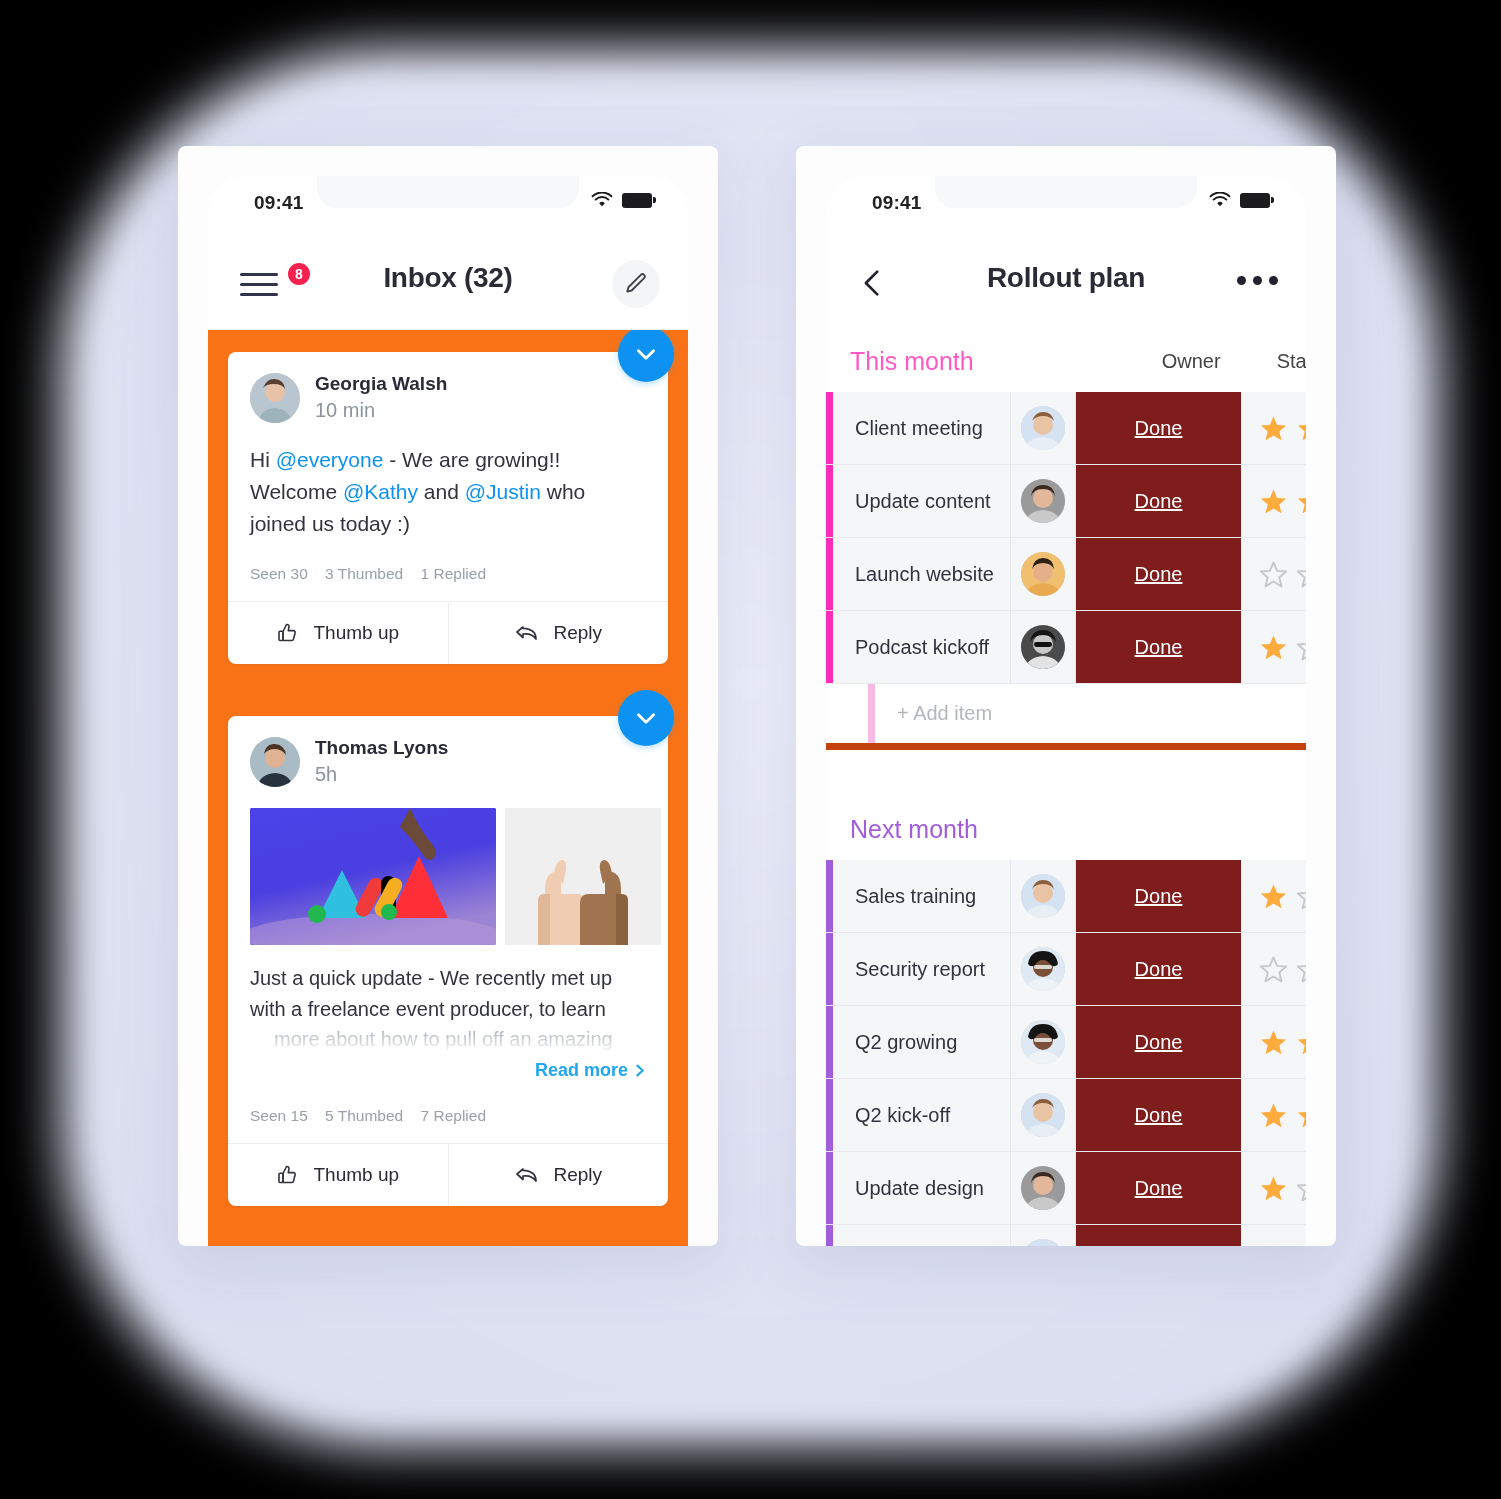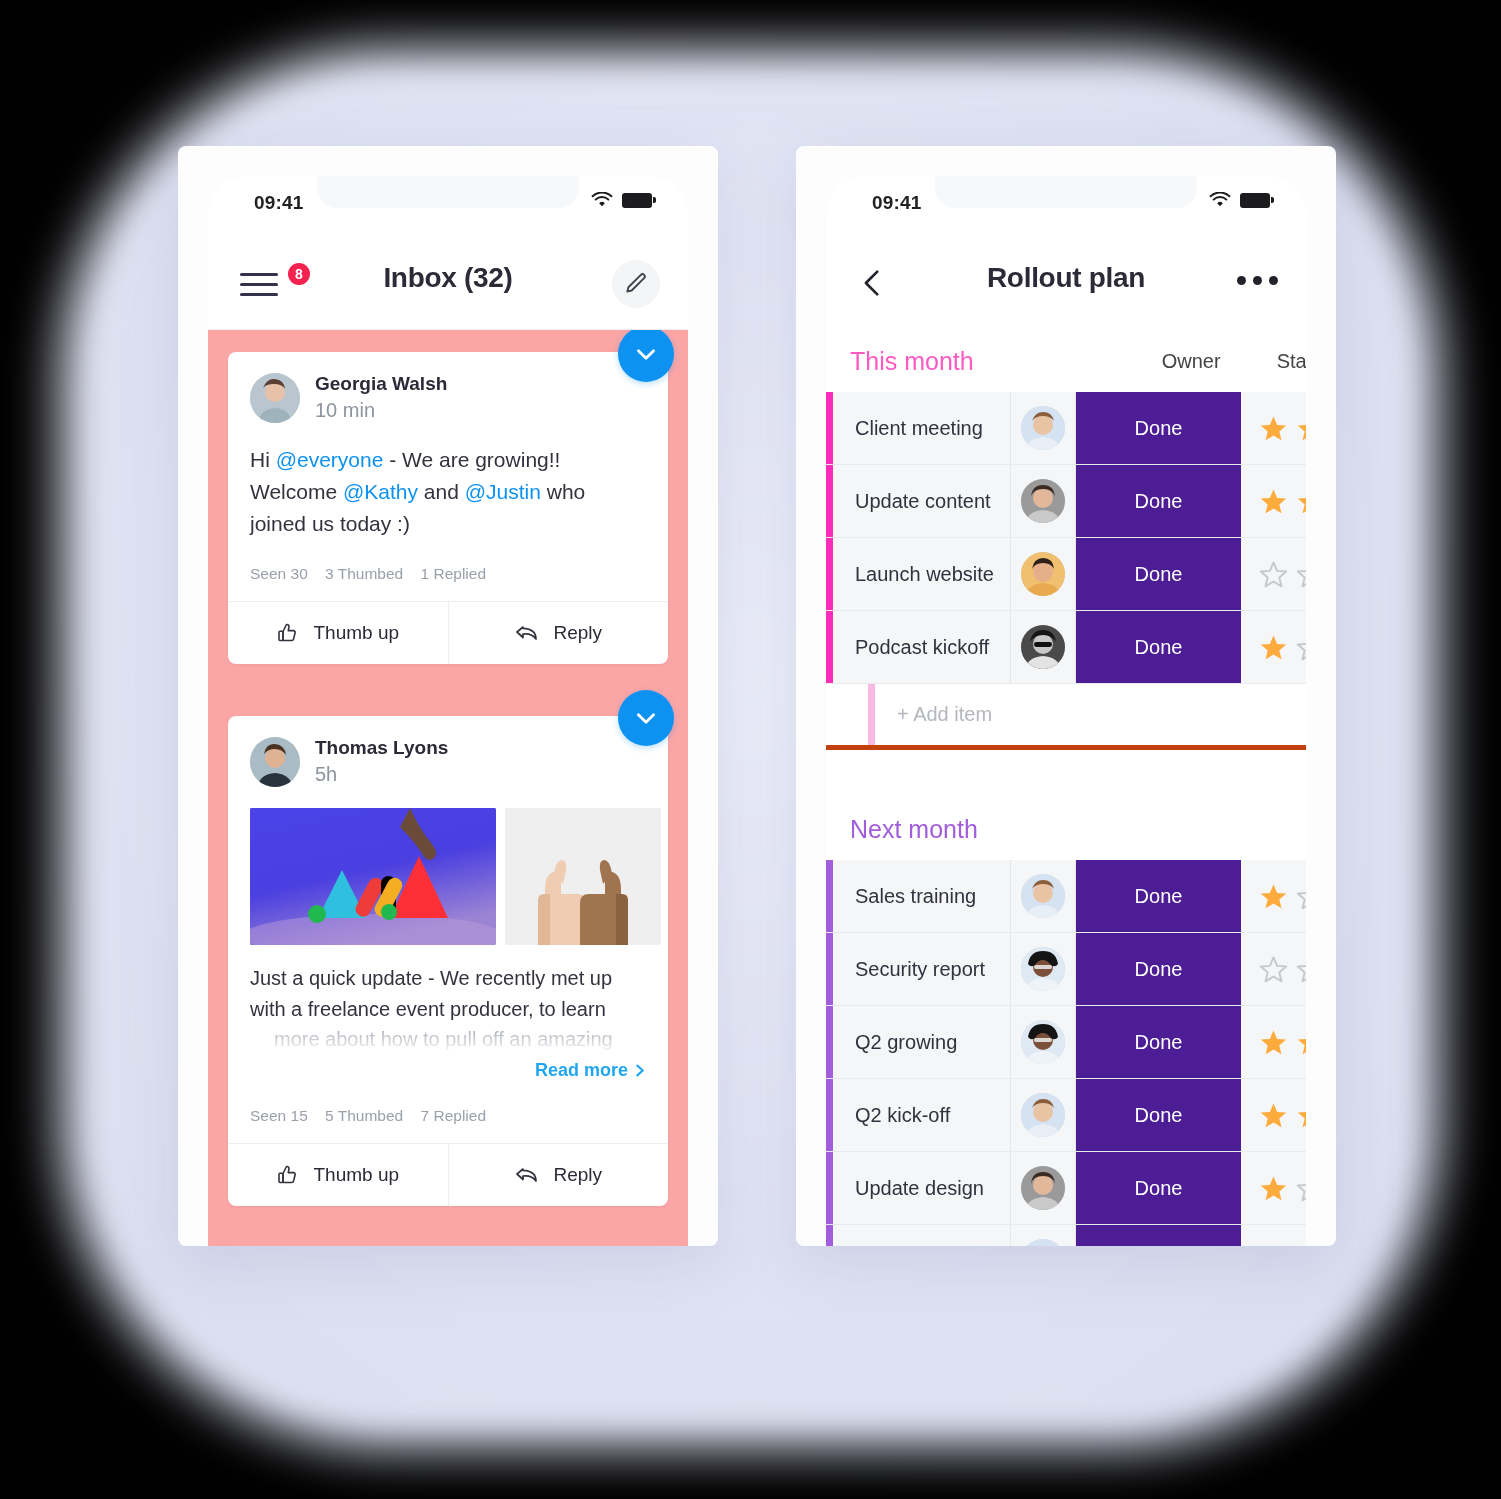--- a/index.html
+++ b/index.html
@@ -155,21 +155,21 @@
     position: absolute;
     right: 28px; top: 22px;
     width: 48px; height: 48px;
     border-radius: 24px;
     background: #f4f5f7;
     display: flex; align-items: center; justify-content: center;
     cursor: pointer;
   }
 
   .feed {
-    background: #fca5a5;
+    background: #f97316;
     height: 916px;
     padding: 22px 20px 0 20px;
     overflow: hidden;
     position: relative;
   }
 
   .card {
     position: relative;
     background: #fff;
     border-radius: 8px;
@@ -343,40 +343,41 @@
   }
   .cell-owner {
     width: 65px;
     display: flex; align-items: center; justify-content: center;
     border-right: 1px solid #e5e7ea;
     flex: none;
   }
   .cell-owner .avatar { width: 44px; height: 44px; border-radius: 22px; }
   .cell-status {
     width: 165px;
-    background: #4c1d95;
+    background: #7f1d1d;
     color: #fff;
     font-size: 20px;
     display: flex; align-items: center; justify-content: center;
     flex: none;
+    text-decoration: underline;
   }
   .cell-stars {
     flex: 1;
     display: flex; align-items: center;
     padding-left: 18px;
     gap: 8px;
     overflow: hidden;
   }
   .star { width: 29px; height: 29px; flex: none; }
 
   .add-row {
     display: flex;
     height: 66px;
     background: #fff;
-    border-bottom: 5px solid #c2410c;
+    border-bottom: 7px solid #c2410c;
     align-items: stretch;
     padding-left: 42px;
   }
   .add-row .label {
     display: flex; align-items: center;
     padding-left: 22px;
     font-size: 20px;
     color: #b3b7bd;
   }
   .gap { height: 48px; background: #fff; }

